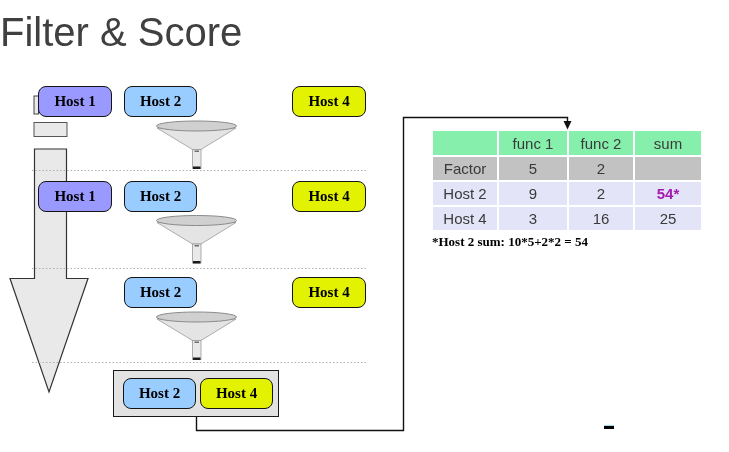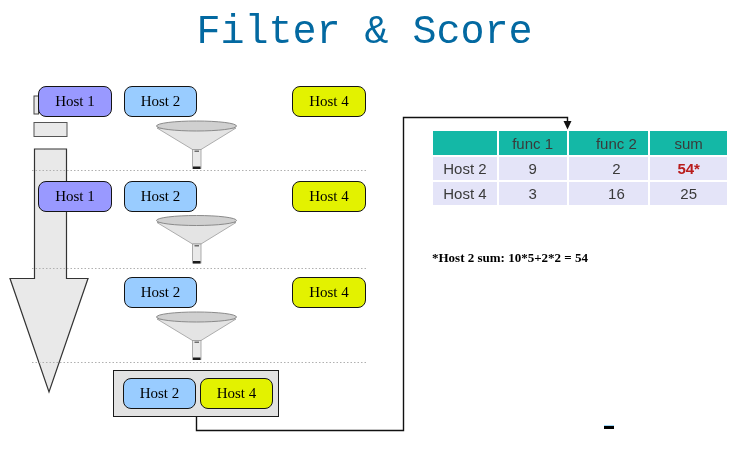--- a/index.html
+++ b/index.html
@@ -1,53 +1,54 @@
 <!DOCTYPE html>
 <html><head>
 <meta charset="utf-8">
 <style>
   html,body { margin:0; padding:0; }
   .stage {
     position:relative; width:729px; height:452px; background:#ffffff;
     overflow:hidden; font-family:"Liberation Sans", sans-serif;
   }
   .slide-title {
-    position:absolute; top:10px; left:0; width:729px; text-align:center;
-    font-size:40px; color:#0369a1; font-family:Liberation Mono, monospace;
+    position:absolute; top:10px; left:0; width:729px; text-align:left;
+    font-size:40px; color:#404040; font-family:Liberation Sans, sans-serif;
     letter-spacing:0px;
   }
   .diagram-svg { position:absolute; left:0; top:0; z-index:1; }
   .host {
     position:absolute; box-sizing:border-box; height:31px;
     border:1.5px solid #141414; border-radius:8px;
     display:flex; align-items:center; justify-content:center;
     font-family:"Liberation Serif", serif; font-size:15px; color:#000;
     z-index:2;
+    font-weight:bold;
   }
   .result-box {
     position:absolute; left:113px; top:370px; width:166px; height:47px;
     box-sizing:border-box; background:#e2e2e2; border:1.5px solid #1a1a1a;
     z-index:1;
   }
   .score-table {
     position:absolute; left:431px; top:129px; z-index:2;
     border-collapse:separate; border-spacing:2px;
     font-family:"Liberation Sans", sans-serif; font-size:15px; color:#3a3a3a;
   }
   .score-table td { padding:0; text-align:center; height:23px; }
-  .score-table .hdr td { background:#14b8a6; height:24px; }
+  .score-table .hdr td { background:#86efac; height:24px; }
   .score-table .factor td { background:#c2c2c2; }
   .score-table .hostrow td { background:#e4e4f8; }
   .score-table .c0 { width:64px; }
   .score-table .c1 { width:68px; }
-  .score-table .c2 { width:64px;padding-left:16px; }
-  .score-table .c3 { width:77px; }
-  .score-table .bold { font-weight:bold; color:#b91c1c; }
+  .score-table .c2 { width:64px; }
+  .score-table .c3 { width:66px; }
+  .score-table .bold { font-weight:bold; color:#a21caf; }
   .footnote {
-    position:absolute; left:432px; top:250px; z-index:2;
+    position:absolute; left:432px; top:234px; z-index:2;
     font-family:"Liberation Serif", serif; font-weight:bold;
     font-size:13px; color:#000;
   }
   .mini-dash {
     position:absolute; left:604px; top:425px; width:10px; height:2.5px;
     background:#000; border-top:1.5px solid #9fd9f9; z-index:2;
   }
 </style>
 </head>
 <body>
@@ -114,20 +115,26 @@
   <div class="host" style="left: 200px; top: 378px; width: 73px; background: rgb(227, 242, 0);">Host 4</div>
 
   <table class="score-table">
     <tbody>
         <tr class="hdr">
       <td class="c0"></td>
       <td class="c1">func 1</td>
       <td class="c2">func 2</td>
       <td class="c3">sum</td>
     </tr>
+    <tr class="factor">
+      <td class="c0">Factor</td>
+      <td class="c1">5</td>
+      <td class="c2">2</td>
+      <td class="c3"></td>
+    </tr>
     <tr class="hostrow">
       <td class="c0">Host 2</td>
       <td class="c1">9</td>
       <td class="c2">2</td>
       <td class="c3 bold">54*</td>
     </tr>
     <tr class="hostrow">
       <td class="c0">Host 4</td>
       <td class="c1">3</td>
       <td class="c2">16</td>

